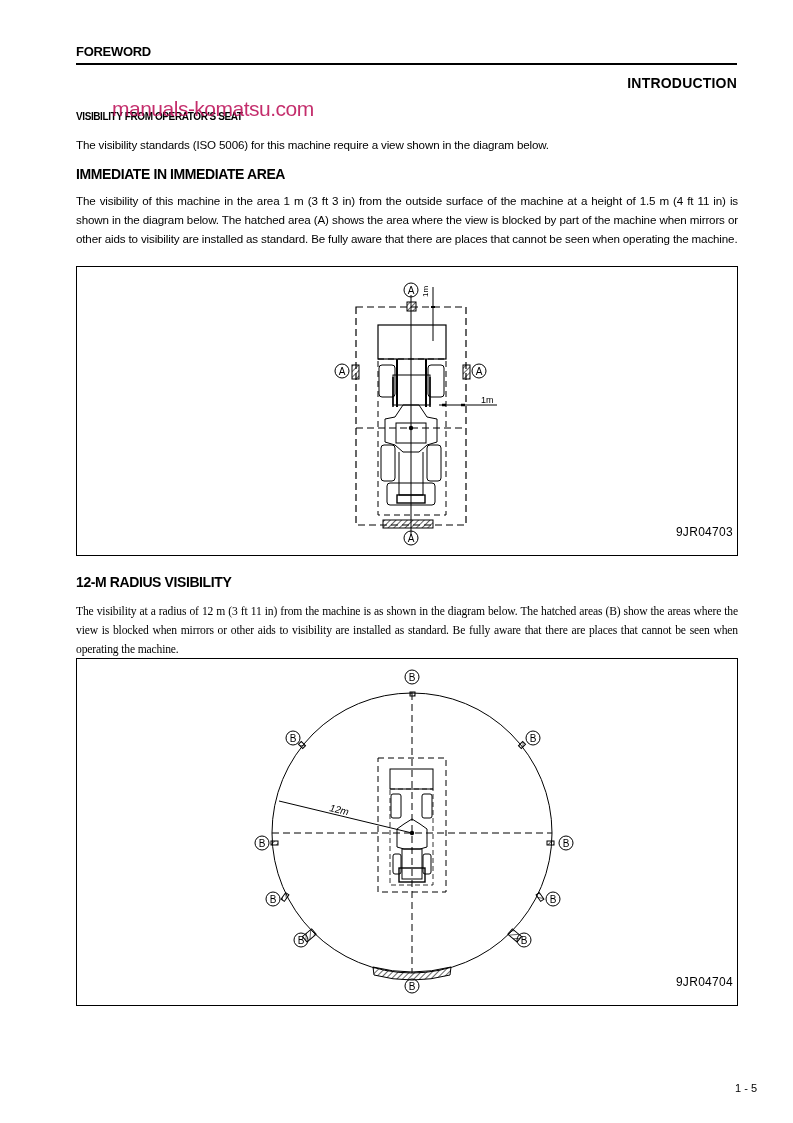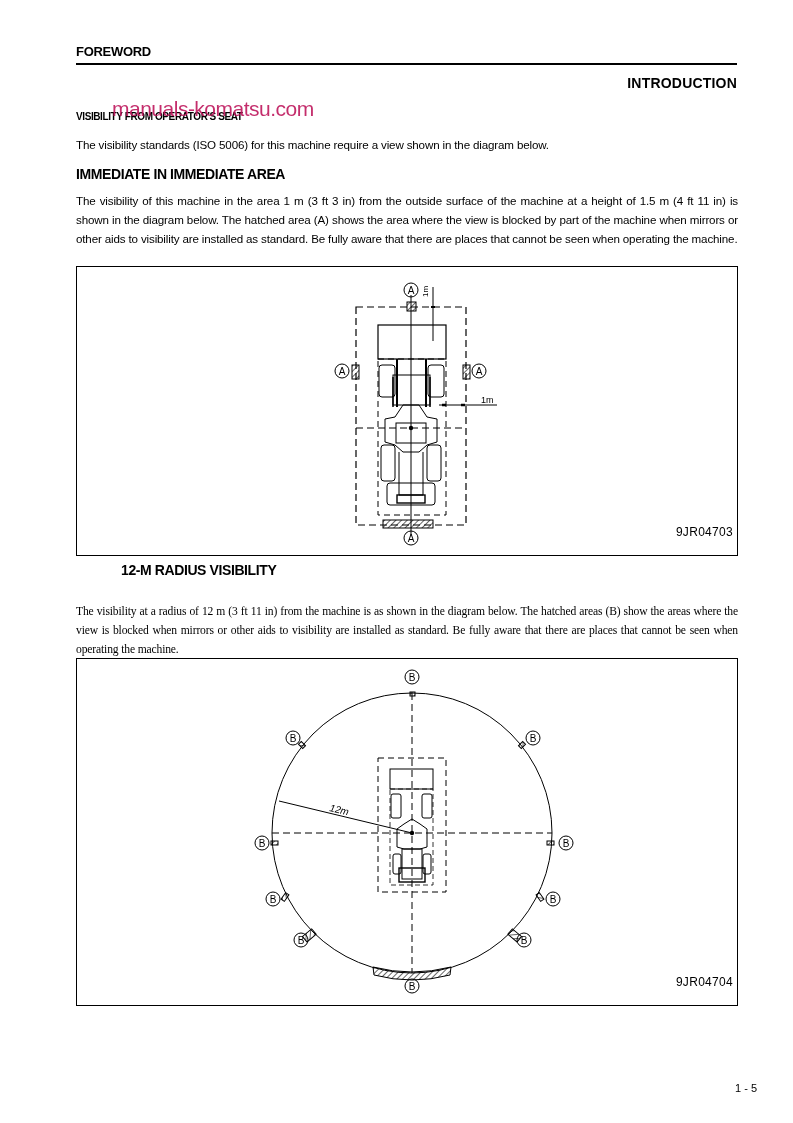--- a/index.html
+++ b/index.html
@@ -89,21 +89,21 @@
     <line x1="354" y1="40" x2="358" y2="40" stroke="#000" stroke-width="2"></line>
     <text x="351" y="30" font-size="8" transform="rotate(-90 351 30)">1m</text>
     <line x1="362" y1="138" x2="420" y2="138" stroke="#000" stroke-width="1"></line>
     <line x1="365" y1="138" x2="369" y2="138" stroke="#000" stroke-width="2.5"></line>
     <line x1="384" y1="138" x2="388" y2="138" stroke="#000" stroke-width="2.5"></line>
     <text x="404" y="136" font-size="9">1m</text>
   </svg>
   <div class="figid">9JR04703</div>
 </div>
 
-<div class="h2" style="top:562px;margin-left:45px;">12-M RADIUS VISIBILITY</div>
+<div class="h2" style="top:574px;">12-M RADIUS VISIBILITY</div>
 <div class="p" style="top:594px;font-family:Liberation Serif, serif;">The visibility at a radius of 12 m (3 ft 11 in) from the machine is as shown in the diagram below.  The hatched areas (B) show the areas where the view is blocked when mirrors or other aids to visibility are installed as standard. Be fully aware that there are places that cannot be seen when operating the machine.</div>
 
 <div class="fig" style="top:658px; height:346px;">
   <svg width="660" height="346" viewBox="0 0 660 346">
     <defs>
       <pattern id="hatch2" patternUnits="userSpaceOnUse" width="4" height="4" patternTransform="rotate(45)">
         <line x1="0" y1="0" x2="0" y2="4" stroke="#000" stroke-width="1.2"></line>
       </pattern>
     </defs>
 

